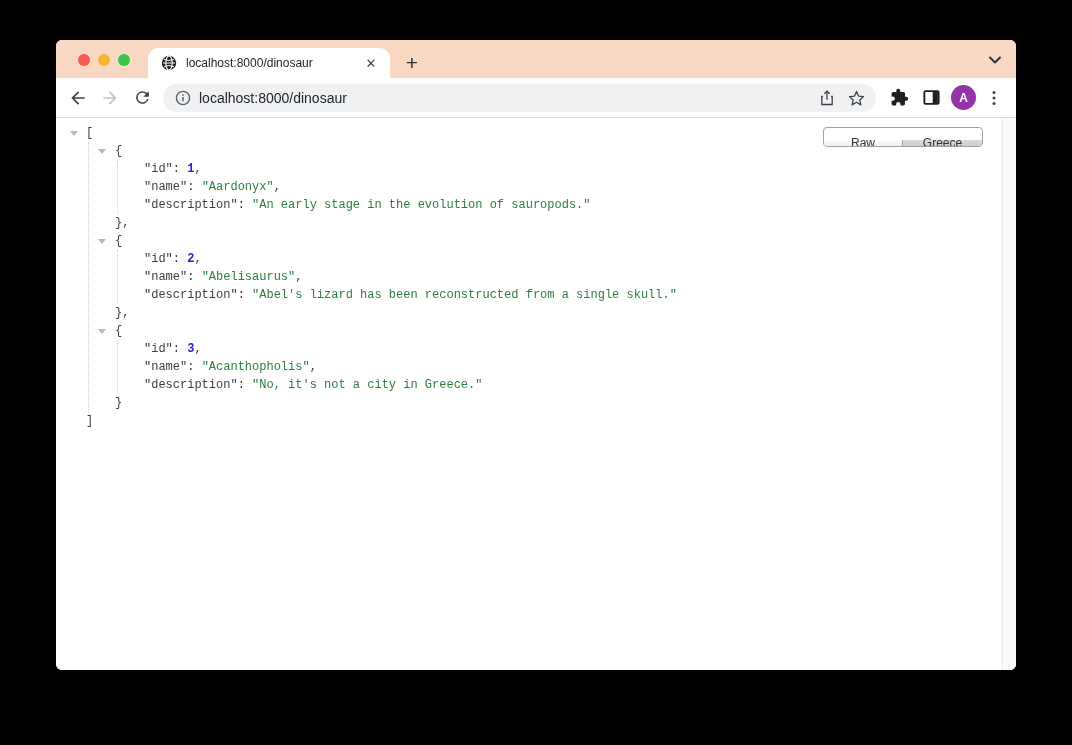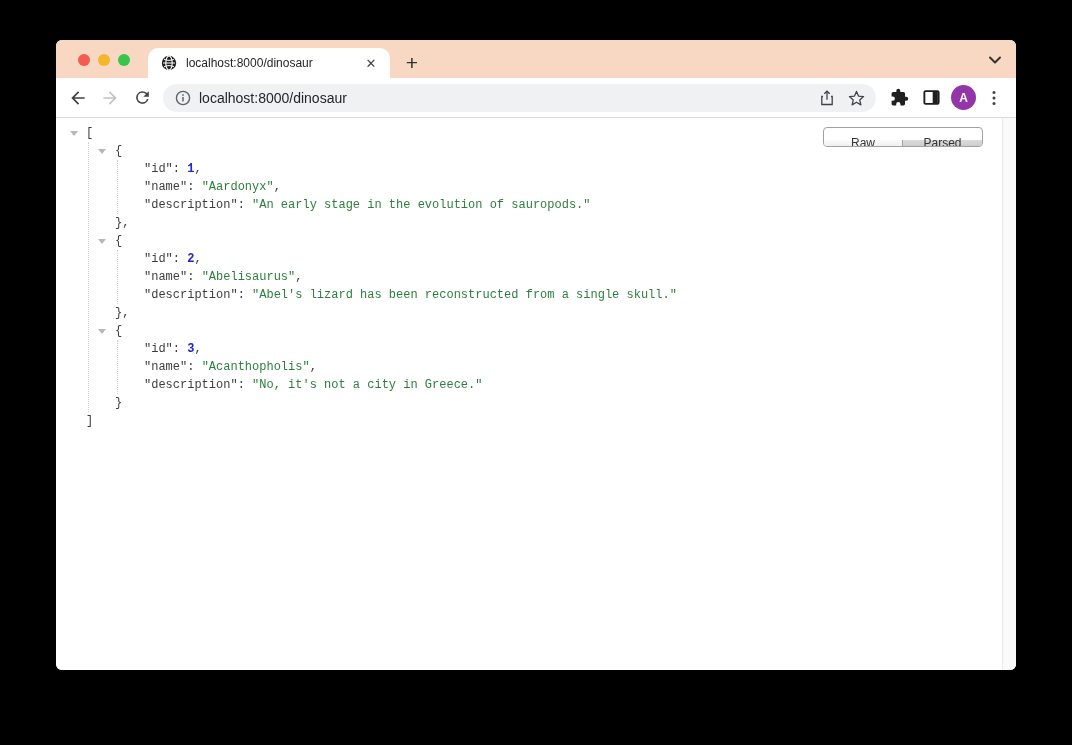--- a/index.html
+++ b/index.html
@@ -196,21 +196,21 @@
         <circle cx="8" cy="2.6" r="1.5" fill="#3f4246"></circle>
         <circle cx="8" cy="8" r="1.5" fill="#3f4246"></circle>
         <circle cx="8" cy="13.4" r="1.5" fill="#3f4246"></circle>
       </svg>
     </div>
   </div>
 
   <div class="content">
     <div class="segmented">
       <div class="seg seg-raw">Raw</div>
-      <div class="seg seg-parsed">Parsed</div>
+      <div class="seg seg-parsed">Greece</div>
     </div>
 
     <div class="json" id="json-root"><div class="line lv0"><span class="tri"></span><span class="tok-punct">[</span></div><div class="kids-root"><div><div class="line lv1"><span class="tri"></span><span class="tok-punct">{</span></div><div class="kids-obj"><div class="line lv2"><span class="tok-key">"id"</span><span class="tok-punct">: </span><span class="tok-num">1</span><span class="tok-punct">,</span></div><div class="line lv2"><span class="tok-key">"name"</span><span class="tok-punct">: </span><span class="tok-str">"Aardonyx"</span><span class="tok-punct">,</span></div><div class="line lv2"><span class="tok-key">"description"</span><span class="tok-punct">: </span><span class="tok-str">"An early stage in the evolution of sauropods."</span></div></div><div class="line lv1"><span class="tok-punct">},</span></div></div><div><div class="line lv1"><span class="tri"></span><span class="tok-punct">{</span></div><div class="kids-obj"><div class="line lv2"><span class="tok-key">"id"</span><span class="tok-punct">: </span><span class="tok-num">2</span><span class="tok-punct">,</span></div><div class="line lv2"><span class="tok-key">"name"</span><span class="tok-punct">: </span><span class="tok-str">"Abelisaurus"</span><span class="tok-punct">,</span></div><div class="line lv2"><span class="tok-key">"description"</span><span class="tok-punct">: </span><span class="tok-str">"Abel's lizard has been reconstructed from a single skull."</span></div></div><div class="line lv1"><span class="tok-punct">},</span></div></div><div><div class="line lv1"><span class="tri"></span><span class="tok-punct">{</span></div><div class="kids-obj"><div class="line lv2"><span class="tok-key">"id"</span><span class="tok-punct">: </span><span class="tok-num">3</span><span class="tok-punct">,</span></div><div class="line lv2"><span class="tok-key">"name"</span><span class="tok-punct">: </span><span class="tok-str">"Acanthopholis"</span><span class="tok-punct">,</span></div><div class="line lv2"><span class="tok-key">"description"</span><span class="tok-punct">: </span><span class="tok-str">"No, it's not a city in Greece."</span></div></div><div class="line lv1"><span class="tok-punct">}</span></div></div></div><div class="line lv0"><span class="tok-punct">]</span></div></div>
 
     <div class="scroll-track"></div>
   </div>
 
 </div>
 
 </body></html>

